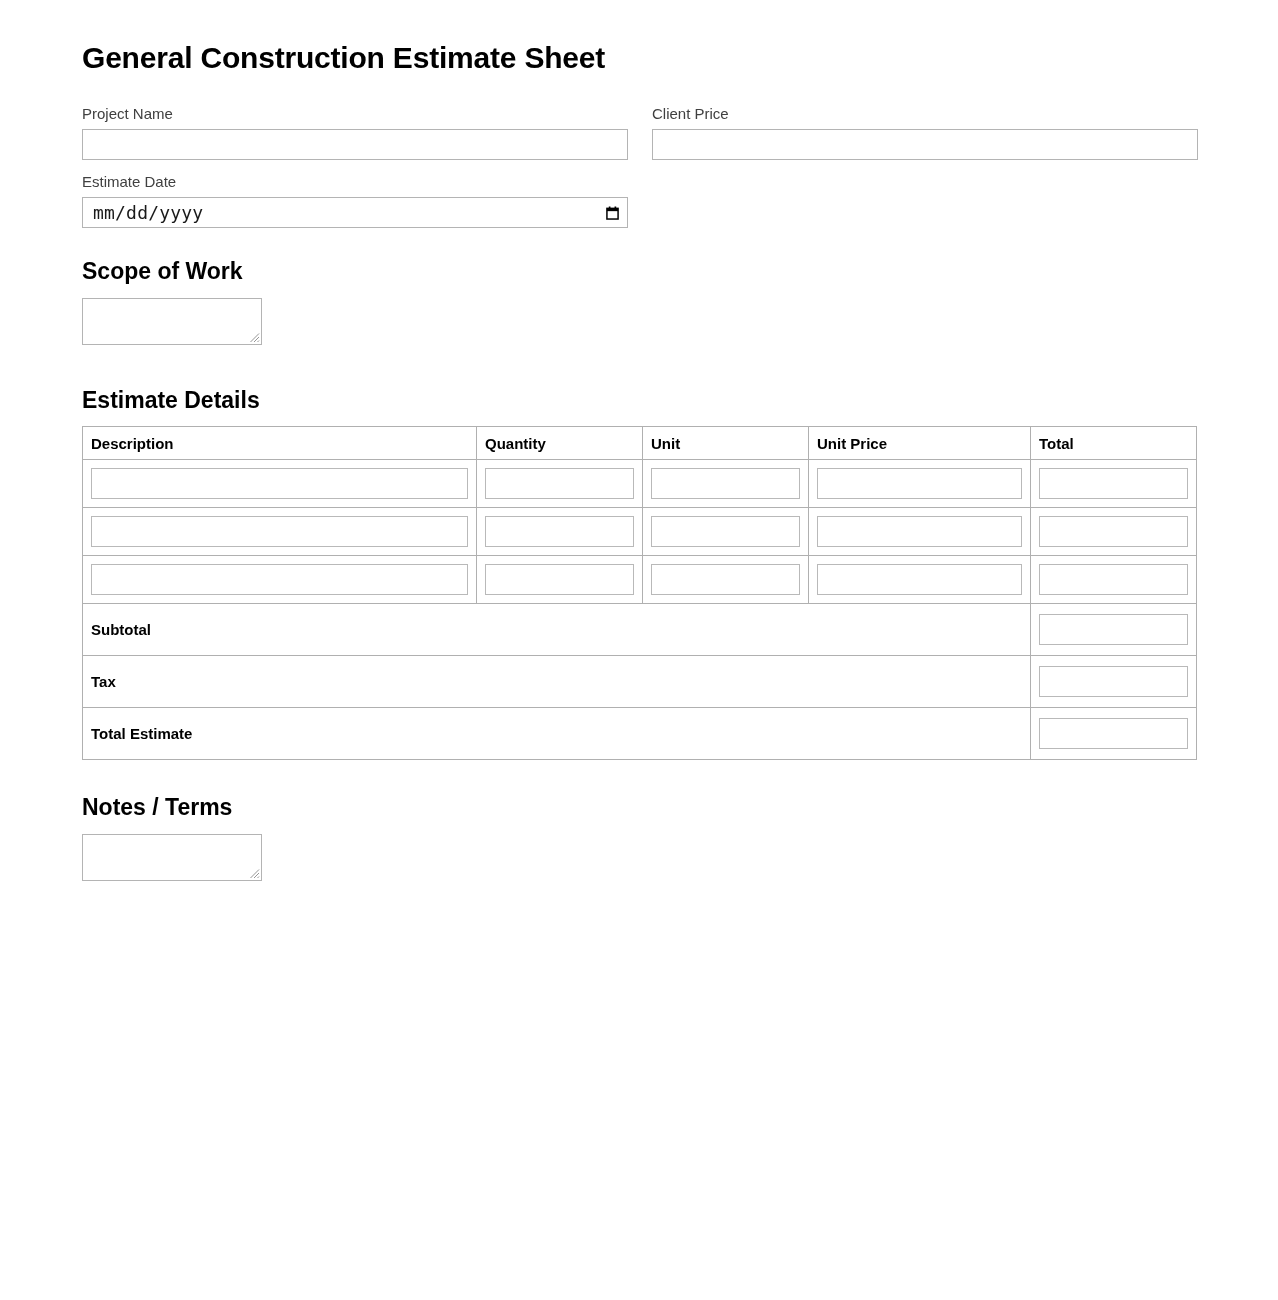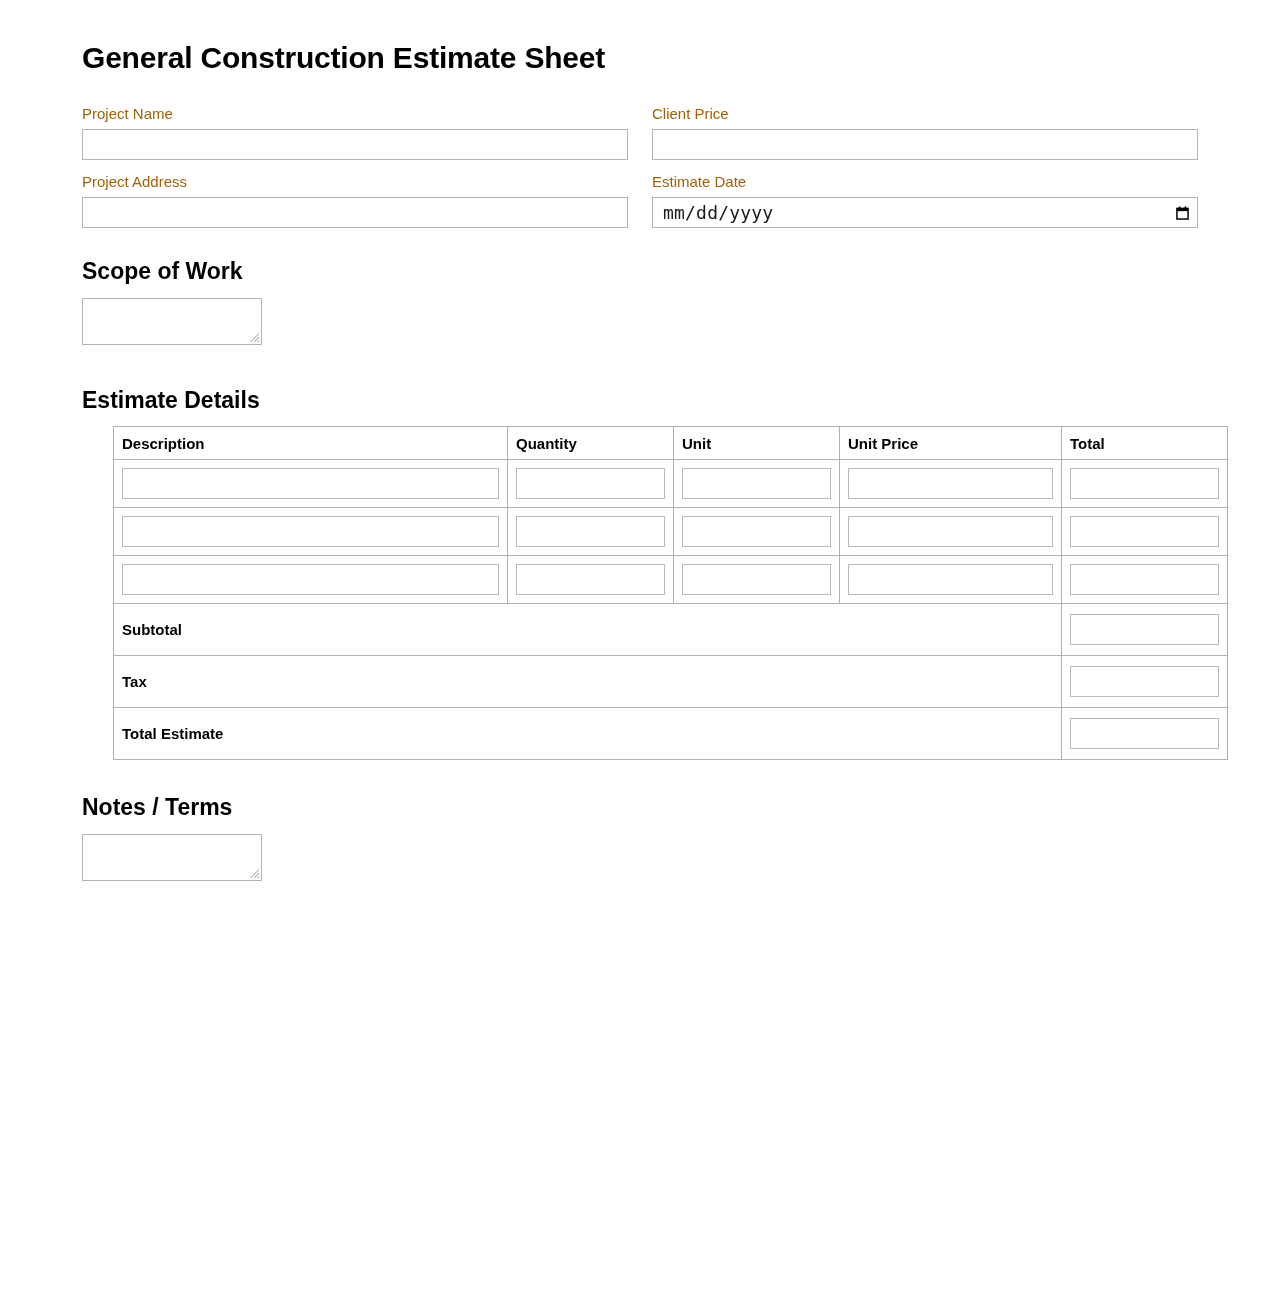--- a/index.html
+++ b/index.html
@@ -43,21 +43,21 @@
     grid-template-columns: 546px 546px;
     column-gap: 24px;
     row-gap: 0;
   }
   .field { margin-bottom: 12px; }
   .field-label {
     display: block;
     font-size: 15px;
     line-height: 20px;
     margin-bottom: 5px;
-    color: #a16207;
+    color: #404040;
   }
   .text-input {
     display: block;
     width: 100%;
     height: 31px;
     padding: 2px 6px;
     font-size: 15px;
     font-family: "Liberation Sans", sans-serif;
     color: #000;
     background: #ffffff;
@@ -113,21 +113,20 @@
     height: 11px;
     pointer-events: none;
   }
 
   
   table.estimate-table {
     border-collapse: collapse;
     width: 1114px;
     table-layout: fixed;
     border: 1px solid #b0b0b0;
-    margin-left: 31px;
   }
   table.estimate-table th,
   table.estimate-table td {
     border: 1px solid #b0b0b0;
     padding: 8px 8px;
     vertical-align: middle;
   }
   table.estimate-table th {
     font-size: 15px;
     font-weight: bold;
@@ -172,24 +171,20 @@
     <div class="field">
       <label class="field-label">Project Name</label>
       <input class="text-input" type="text" placeholder="" style="">
     </div>
 
     <div class="field">
       <label class="field-label">Client Price</label>
       <input class="text-input" type="text" placeholder="" style="">
     </div>
 
-    <div class="field">
-      <label class="field-label">Project Address</label>
-      <input class="text-input" type="text" placeholder="" style="">
-    </div>
 
     <div class="field">
       <label class="field-label">Estimate Date</label>
       <div class="date-input">
         <span class="date-placeholder">mm/dd/yyyy</span>
         <svg class="cal-icon" viewBox="0 0 14 15" aria-hidden="true">
           <rect x="1" y="2.5" width="12" height="11.5" fill="#ffffff" stroke="#000000" stroke-width="1.6"></rect>
           <rect x="1" y="2.5" width="12" height="3" fill="#000000"></rect>
           <rect x="3" y="0.5" width="1.8" height="3" fill="#000000"></rect>
           <rect x="9.2" y="0.5" width="1.8" height="3" fill="#000000"></rect>

